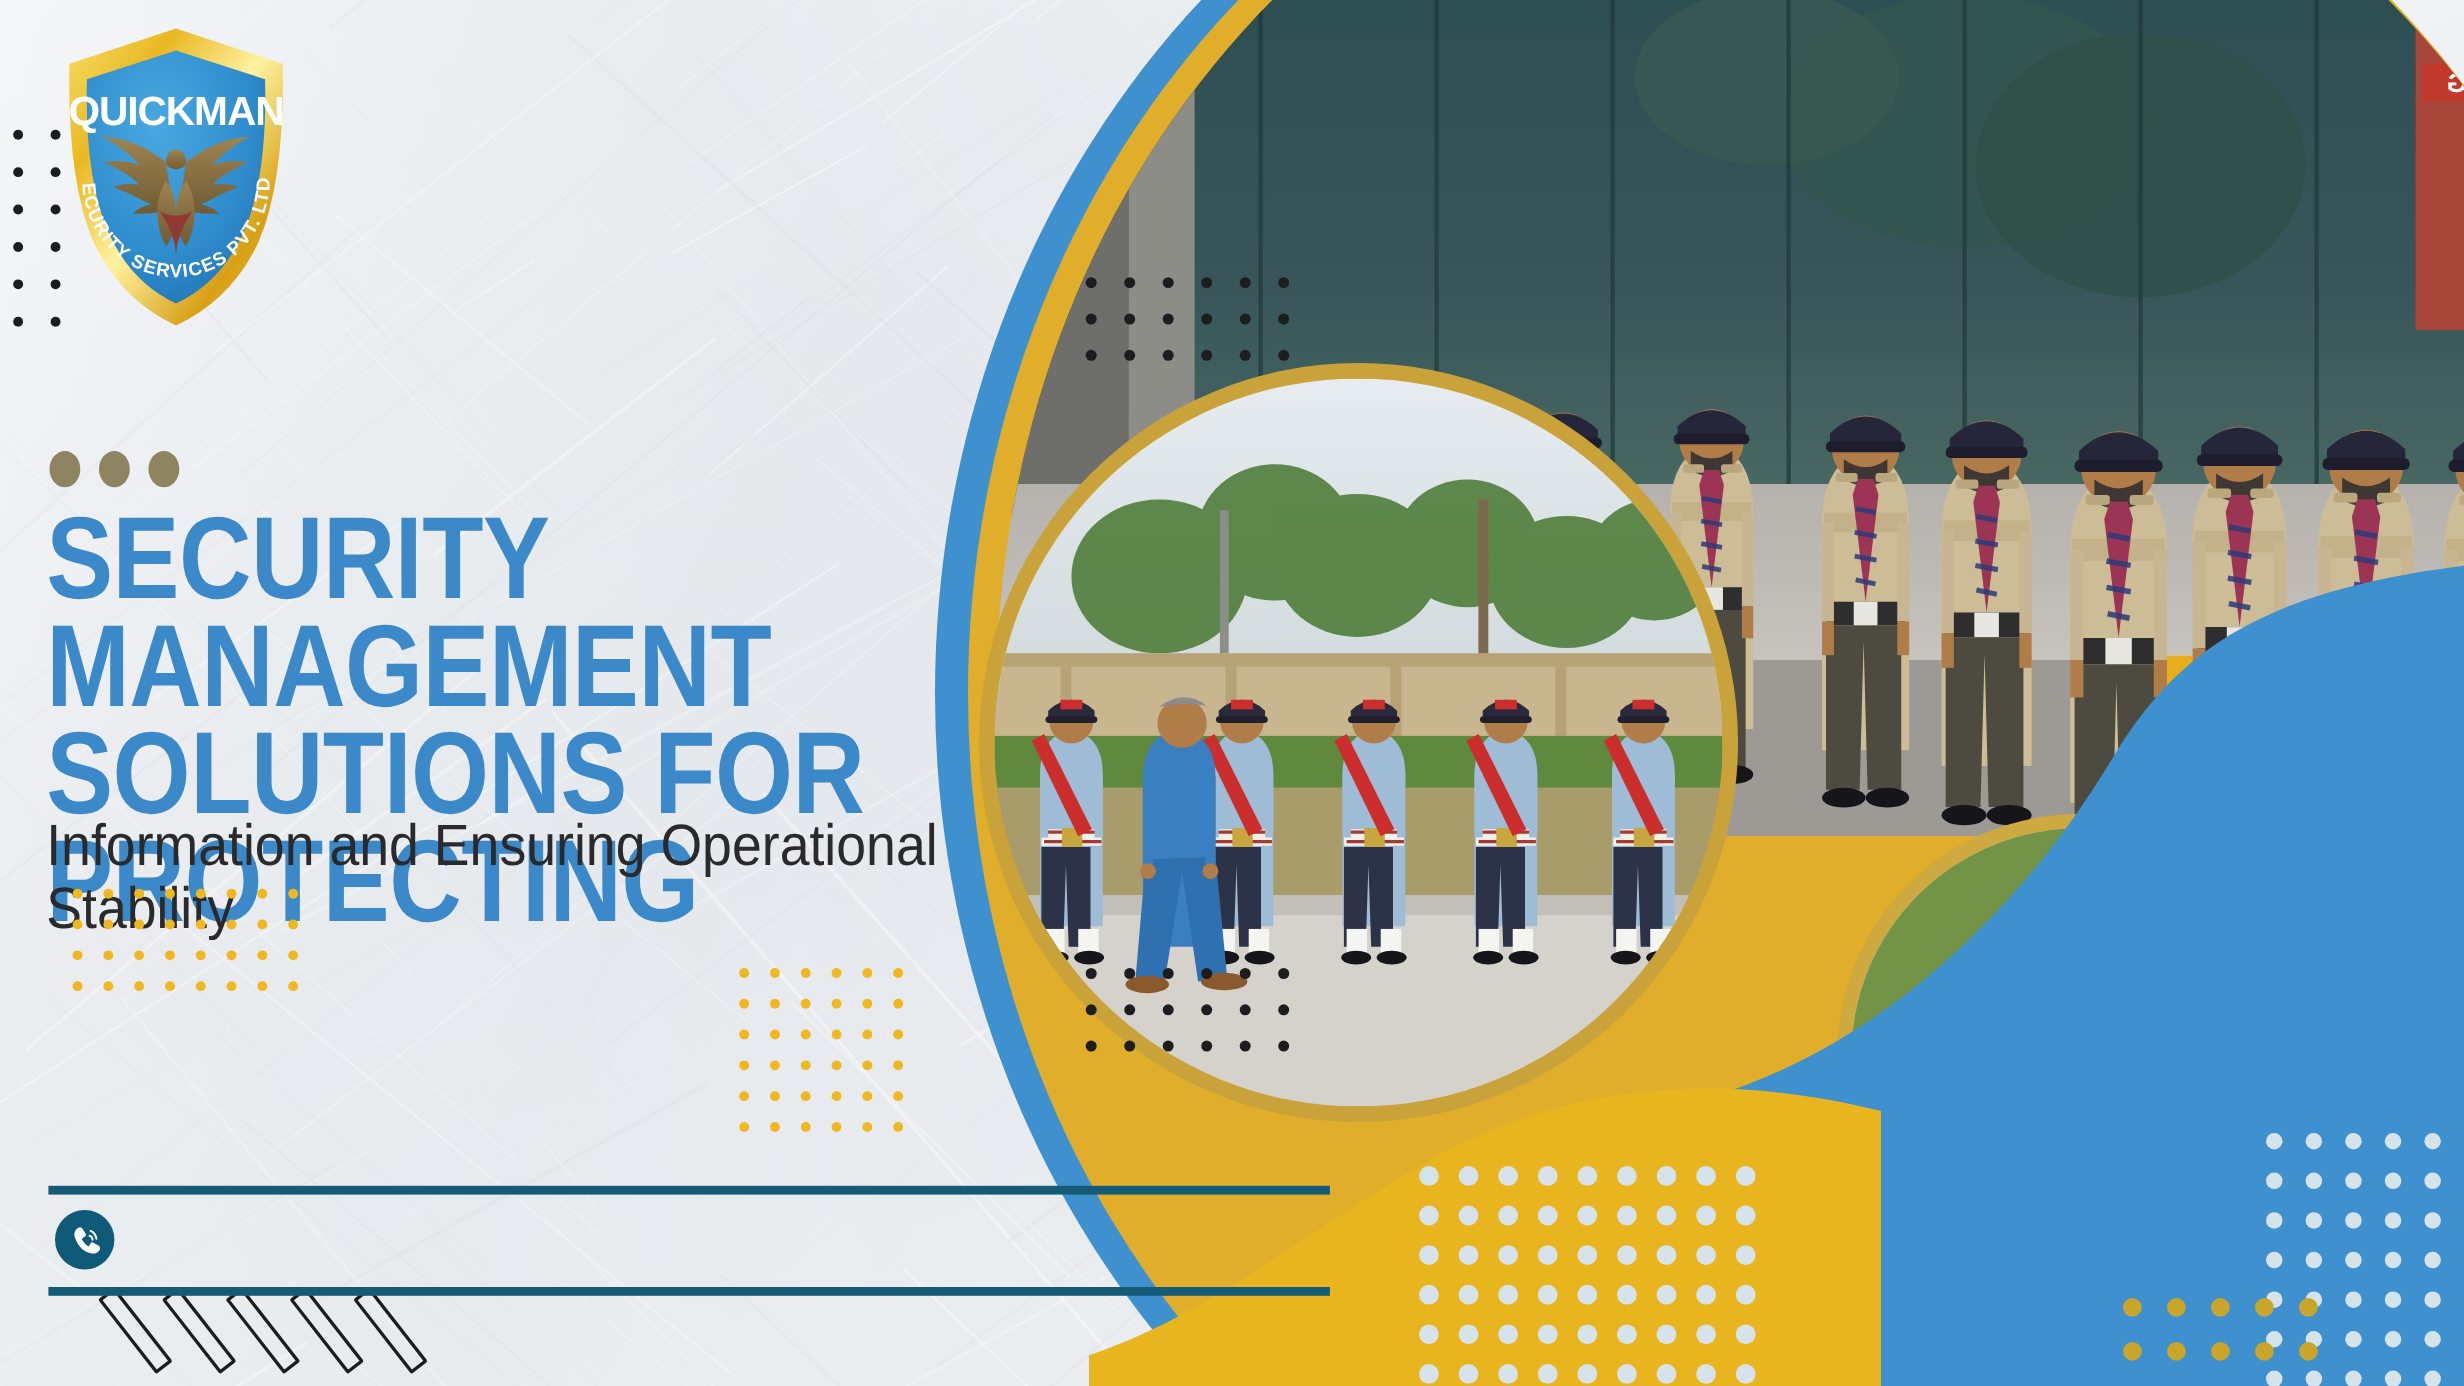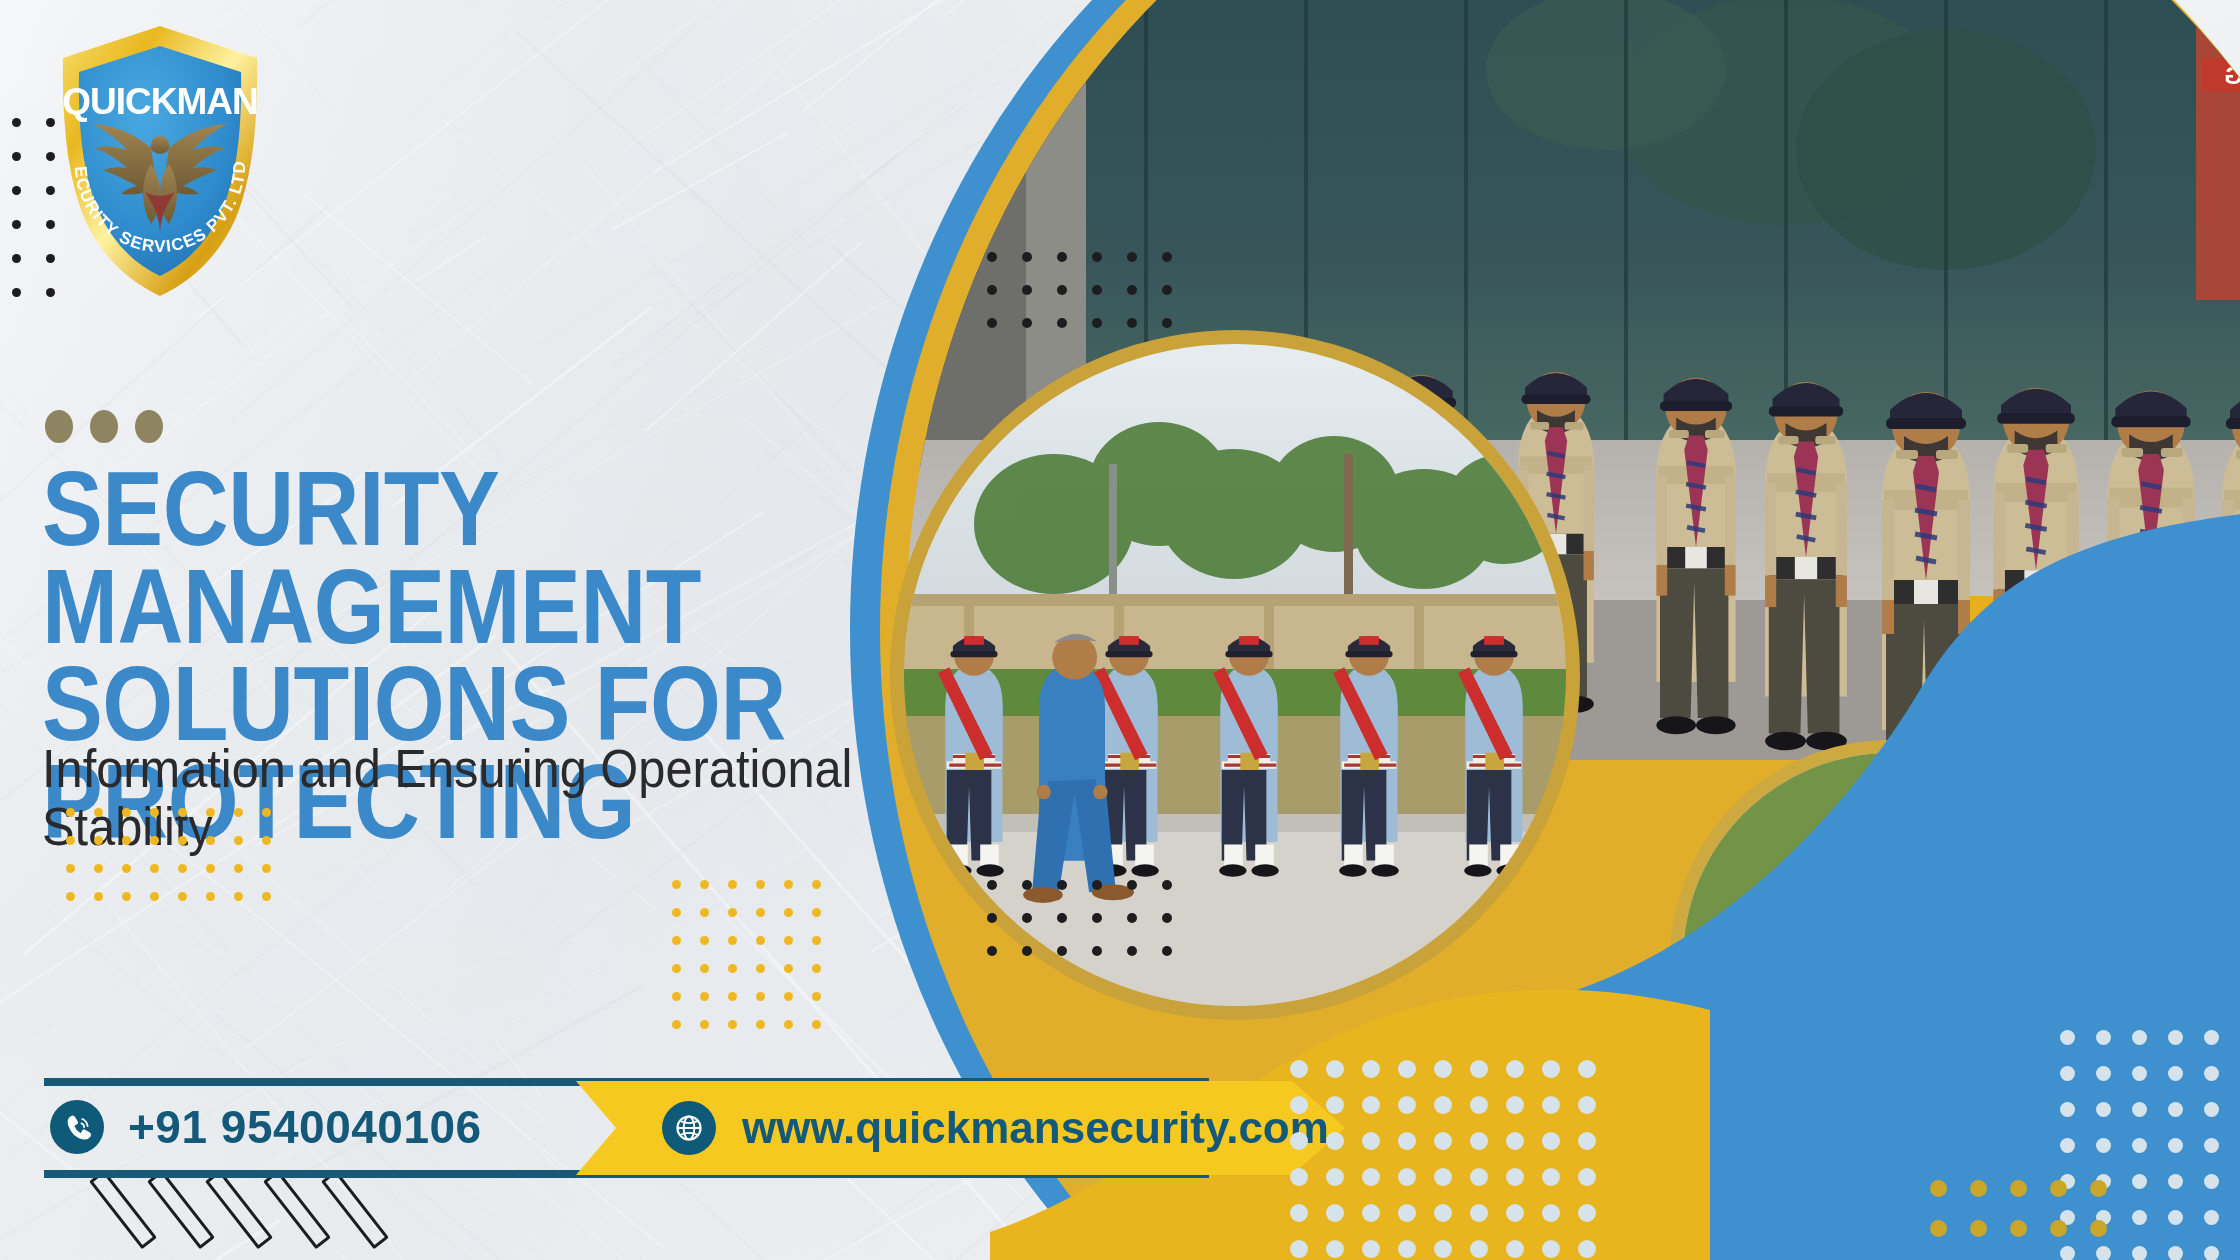--- a/index.html
+++ b/index.html
@@ -1006,35 +1006,22 @@
 
     <div class="phone-row">
       <span class="icon-circle">
         <svg viewBox="0 0 36 36" width="32" height="32">
           <path d="M11 6 q3 -2 5 1 l3 5 q1 2 -1 3 l-3 2 q2 5 7 8 l2 -3 q1 -2 3 -1 l5 3 q3 2 1 5
                    q-3 4 -8 3 Q13 30 8 16 Q6 9 11 6 Z" fill="#ffffff"></path>
           <path d="M24 9 q5 2 6 8" stroke="#ffffff" stroke-width="2" fill="none" stroke-linecap="round"></path>
           <path d="M23 14 q3 1 3 4" stroke="#ffffff" stroke-width="2" fill="none" stroke-linecap="round"></path>
         </svg>
       </span>
-      <span class="phone-text">+91 9540040106</span>
-    </div>
-
-    <div class="web-banner">
-      <span class="icon-circle">
-        <svg viewBox="0 0 36 36" width="32" height="32">
-          <circle cx="18" cy="18" r="13" fill="none" stroke="#fff" stroke-width="2.4"></circle>
-          <ellipse cx="18" cy="18" rx="6" ry="13" fill="none" stroke="#fff" stroke-width="2.2"></ellipse>
-          <line x1="5" y1="18" x2="31" y2="18" stroke="#fff" stroke-width="2.2"></line>
-          <path d="M8 10 q10 5 20 0" fill="none" stroke="#fff" stroke-width="2"></path>
-          <path d="M8 26 q10 -5 20 0" fill="none" stroke="#fff" stroke-width="2"></path>
-        </svg>
-      </span>
-      <span class="web-text">www.quickmansecurity.com</span>
-    </div>
+    </div>
+
   </div>
 
 <div class="dotgrid" style="left: 12px; top: 118px; grid-template-columns: repeat(2, 34px); grid-auto-rows: 34px;">
       <span style="width: 9px; height: 9px; background: rgb(29, 29, 31);"></span>
       <span style="width: 9px; height: 9px; background: rgb(29, 29, 31);"></span>
       <span style="width: 9px; height: 9px; background: rgb(29, 29, 31);"></span>
       <span style="width: 9px; height: 9px; background: rgb(29, 29, 31);"></span>
       <span style="width: 9px; height: 9px; background: rgb(29, 29, 31);"></span>
       <span style="width: 9px; height: 9px; background: rgb(29, 29, 31);"></span>
       <span style="width: 9px; height: 9px; background: rgb(29, 29, 31);"></span>

